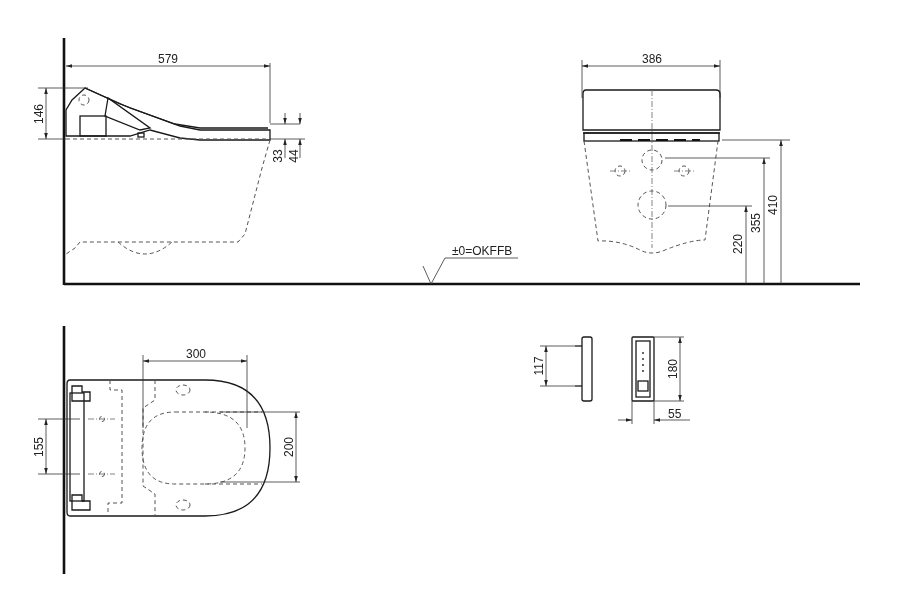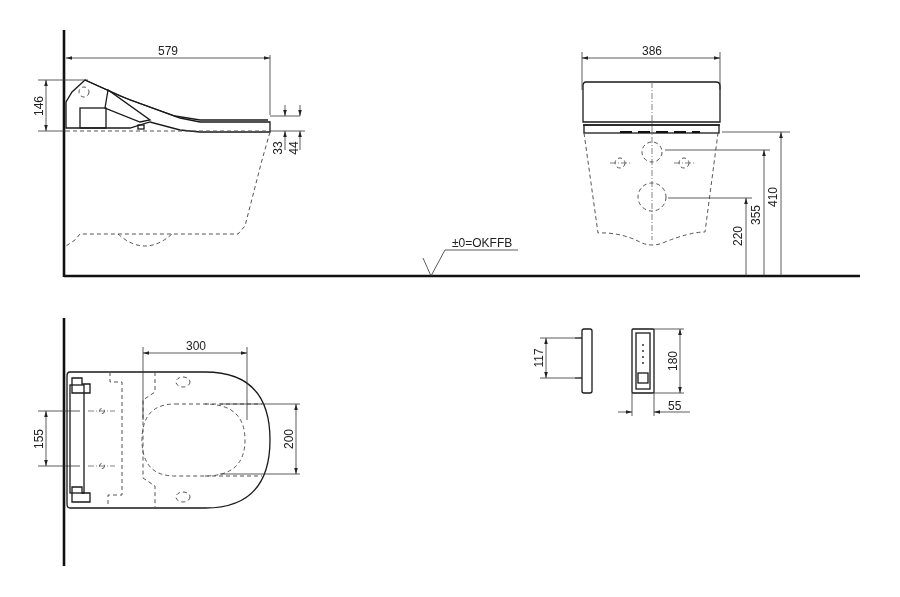--- a/index.html
+++ b/index.html
@@ -1,17 +1,17 @@
 <!DOCTYPE html>
 <html><head>
 <meta charset="utf-8">
 <style>
   html,body{margin:0;padding:0;background:#ffffff;}
   body{width:900px;height:597px;overflow:hidden;font-family:"Liberation Sans",sans-serif;}
-  #canvas{position:absolute;left:0;top:0;width:900px;height:492px;}
+  #canvas{position:absolute;left:0;top:8px;width:900px;height:492px;}
   svg text{font-family:"Liberation Sans",sans-serif;fill:#222;}
   .solid{stroke:#1a1a1a;fill:none;stroke-width:1.3;}
   .thick{stroke:#111;fill:none;stroke-width:2.6;}
   .dash{stroke:#555;fill:none;stroke-width:1;stroke-dasharray:4 3;}
   .dim{stroke:#333;fill:none;stroke-width:0.8;}
   .center{stroke:#666;fill:none;stroke-width:0.8;stroke-dasharray:6 2 1 2;}
 </style>
 </head>
 <body>
 

